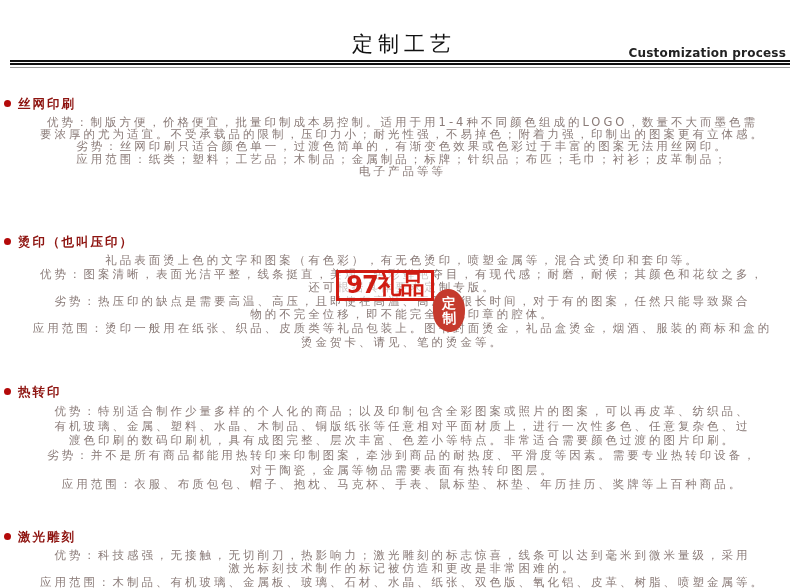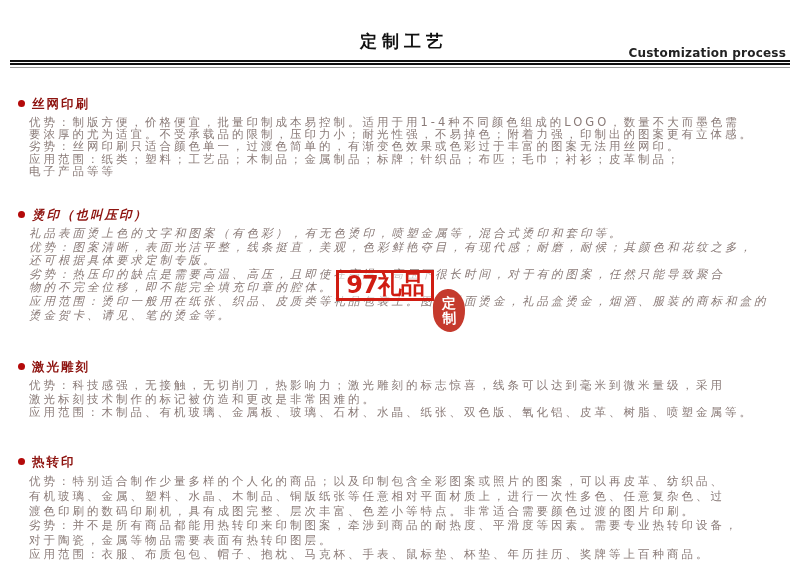--- a/index.html
+++ b/index.html
@@ -10,60 +10,60 @@
     position:relative;
     overflow:hidden;
   }
   .page{width:800px;height:588px;position:relative;}
 
   
   .header{position:relative;height:60px;}
   .page-title{
     position:absolute;top:30px;left:0;right:0;
     text-align:center;
-    font-size:17px;font-weight:bold;color:#111;
+    font-size:21px;font-weight:normal;color:#111;
     letter-spacing:5px;
     padding-left:8px;
   }
   .page-subtitle{
     position:absolute;top:46px;right:14px;
     font-size:12px;font-weight:bold;color:#222;
     letter-spacing:0.2px;
   }
 
   
   .divider{margin:0 10px;}
   .divider .d-black{height:2px;background:#111;}
   .divider .d-gap1{height:1px;background:#fff;}
   .divider .d-gap2{height:2px;background:#fff;}
   .divider .d-gray{height:1px;background:#9a9a9a;}
 
   
-  .content{padding:29px 10px 0 18px;}
+  .content{padding:29px 10px 0 4px;text-align:center;}
   .section{margin:0;}
   .section-title-row{
     display:flex;align-items:center;gap:7px;
     height:13px;
   }
   .bullet{
     width:7px;height:7px;border-radius:50%;
     background:#b40a0a;flex:0 0 auto;
   }
   .section-title{
     font-size:12.5px;font-weight:bold;color:#8e1410;
     letter-spacing:2px;line-height:13px;
   }
   .section-body{
     margin:6px 0 0 11px;
     font-size:11.5px;color:#8a7b78;
     letter-spacing:3px;
     white-space:pre-line;
   }
   .s1 .section-body{line-height:12.2px;}
-  .s2{margin-top:31px;font-style:italic;}
+  .s2{margin-top:58px;}
   .s2 .section-body{line-height:13.6px;}
   .s3{margin-top:36px;}
   .s3 .section-body{line-height:14.6px;}
   .s4{margin-top:38px;}
   .s4 .section-body{line-height:13.4px;}
 
   
   .watermark-box{
     position:absolute;left:336px;top:270px;
     width:92px;height:25px;
@@ -130,41 +130,41 @@
       </div>
       <div class="section-body">礼品表面烫上色的文字和图案（有色彩），有无色烫印，喷塑金属等，混合式烫印和套印等。
 优势：图案清晰，表面光洁平整，线条挺直，美观，色彩鲜艳夺目，有现代感；耐磨，耐候；其颜色和花纹之多，
 还可根据具体要求定制专版。
 劣势：热压印的缺点是需要高温、高压，且即使在高温、高压下很长时间，对于有的图案，任然只能导致聚合
 物的不完全位移，即不能完全填充印章的腔体。
 应用范围：烫印一般用在纸张、织品、皮质类等礼品包装上。图书封面烫金，礼品盒烫金，烟酒、服装的商标和盒的
 烫金贺卡、请见、笔的烫金等。</div>
     </div>
 
-    <div class="section s4">
-      <div class="section-title-row">
-        <span class="bullet"></span>
-        <span class="section-title">激光雕刻</span>
-      </div>
-      <div class="section-body">优势：科技感强，无接触，无切削刀，热影响力；激光雕刻的标志惊喜，线条可以达到毫米到微米量级，采用
-激光标刻技术制作的标记被仿造和更改是非常困难的。
-应用范围：木制品、有机玻璃、金属板、玻璃、石材、水晶、纸张、双色版、氧化铝、皮革、树脂、喷塑金属等。</div>
-    </div>
-
     <div class="section s3">
       <div class="section-title-row">
         <span class="bullet"></span>
         <span class="section-title">热转印</span>
       </div>
       <div class="section-body">优势：特别适合制作少量多样的个人化的商品；以及印制包含全彩图案或照片的图案，可以再皮革、纺织品、
 有机玻璃、金属、塑料、水晶、木制品、铜版纸张等任意相对平面材质上，进行一次性多色、任意复杂色、过
 渡色印刷的数码印刷机，具有成图完整、层次丰富、色差小等特点。非常适合需要颜色过渡的图片印刷。
 劣势：并不是所有商品都能用热转印来印制图案，牵涉到商品的耐热度、平滑度等因素。需要专业热转印设备，
 对于陶瓷，金属等物品需要表面有热转印图层。
 应用范围：衣服、布质包包、帽子、抱枕、马克杯、手表、鼠标垫、杯垫、年历挂历、奖牌等上百种商品。</div>
+    </div>
+
+    <div class="section s4">
+      <div class="section-title-row">
+        <span class="bullet"></span>
+        <span class="section-title">激光雕刻</span>
+      </div>
+      <div class="section-body">优势：科技感强，无接触，无切削刀，热影响力；激光雕刻的标志惊喜，线条可以达到毫米到微米量级，采用
+激光标刻技术制作的标记被仿造和更改是非常困难的。
+应用范围：木制品、有机玻璃、金属板、玻璃、石材、水晶、纸张、双色版、氧化铝、皮革、树脂、喷塑金属等。</div>
     </div>
 
   </div>
 
   <div class="watermark-box">
     <span class="watermark-text">97礼品</span>
   </div>
   <div class="watermark-seal">
     <span>定</span>
     <span>制</span>

